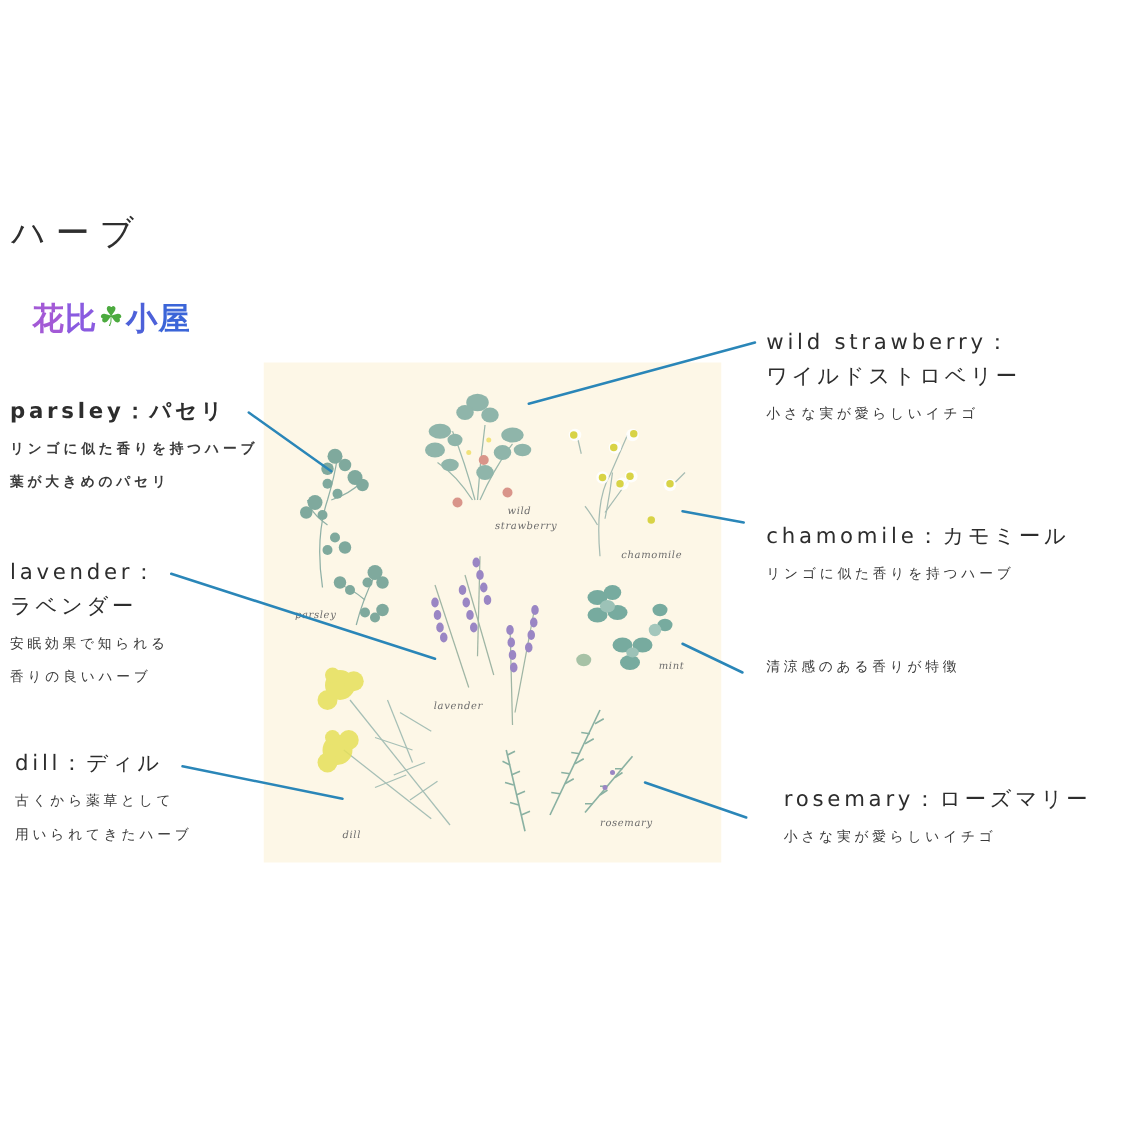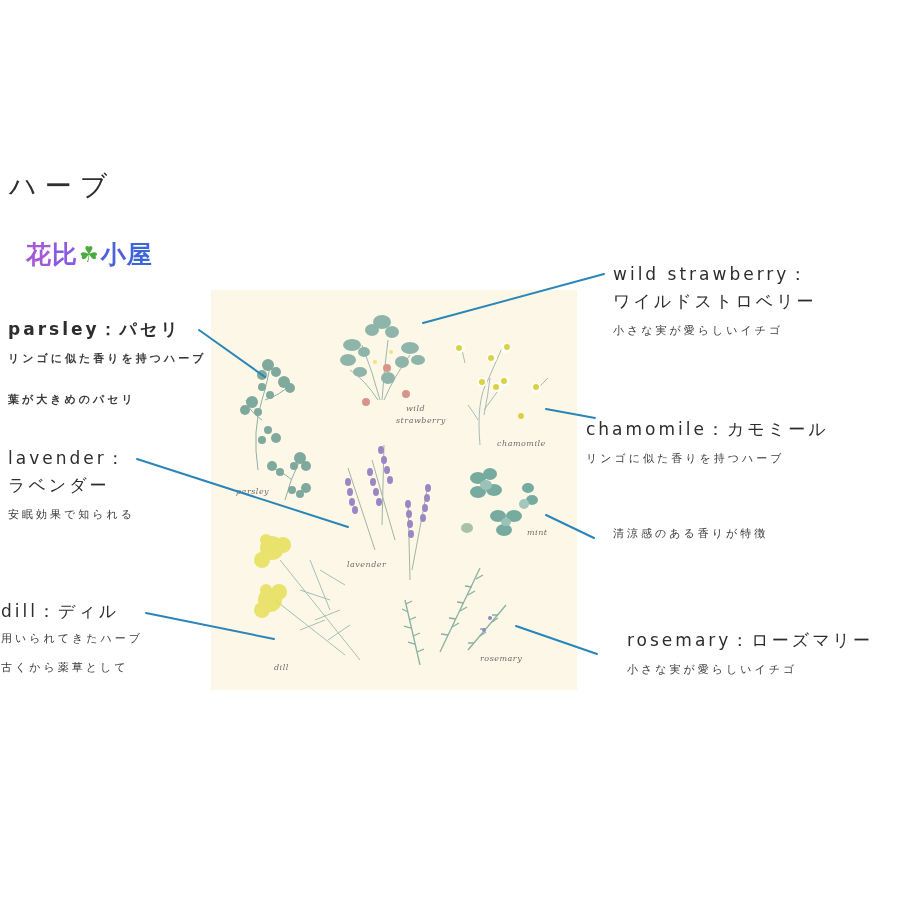--- a/index.html
+++ b/index.html
@@ -238,42 +238,43 @@
     <line x1="604" y1="274" x2="423" y2="323"></line>
     <line x1="546" y1="409" x2="595" y2="418"></line>
     <line x1="546" y1="515" x2="594" y2="538"></line>
     <line x1="516" y1="626" x2="597" y2="654"></line>
   </g>
 </svg>
 
 <div class="callout" style="left:8px; top:316px;font-weight:bold;">
   <div class="name">parsley：パセリ</div>
   <div class="desc">リンゴに似た香りを持つハーブ</div>
-  <div class="desc" style="margin-top:14px">葉が大きめのパセリ</div>
+  <div class="desc" style="margin-top:0">葉が大きめのパセリ</div>
 </div>
 
 <div class="callout" style="left:8px; top:445px;">
   <div class="name">lavender：</div>
   <div class="name">ラベンダー</div>
   <div class="desc">安眠効果で知られる</div>
-</div>
-
-<div class="callout" style="left:1px; top:598px;">
+  <div class="desc" style="margin-top:0">香りの良いハーブ</div>
+</div>
+
+<div class="callout" style="left:12px; top:598px;">
   <div class="name">dill：ディル</div>
+  <div class="desc">古くから薬草として</div>
   <div class="desc" style="margin-top:0">用いられてきたハーブ</div>
-  <div class="desc">古くから薬草として</div>
 </div>
 
 <div class="callout" style="left:613px; top:261px;">
   <div class="name">wild strawberry：</div>
   <div class="name">ワイルドストロベリー</div>
   <div class="desc">小さな実が愛らしいイチゴ</div>
 </div>
 
-<div class="callout" style="left:586px; top:416px;">
+<div class="callout" style="left:613px; top:416px;">
   <div class="name">chamomile：カモミール</div>
   <div class="desc">リンゴに似た香りを持つハーブ</div>
 </div>
 
 <div class="callout" style="left:613px; top:518px;">
   <div class="desc">清涼感のある香りが特徴</div>
 </div>
 
 <div class="callout" style="left:627px; top:627px;">
   <div class="name">rosemary：ローズマリー</div>

